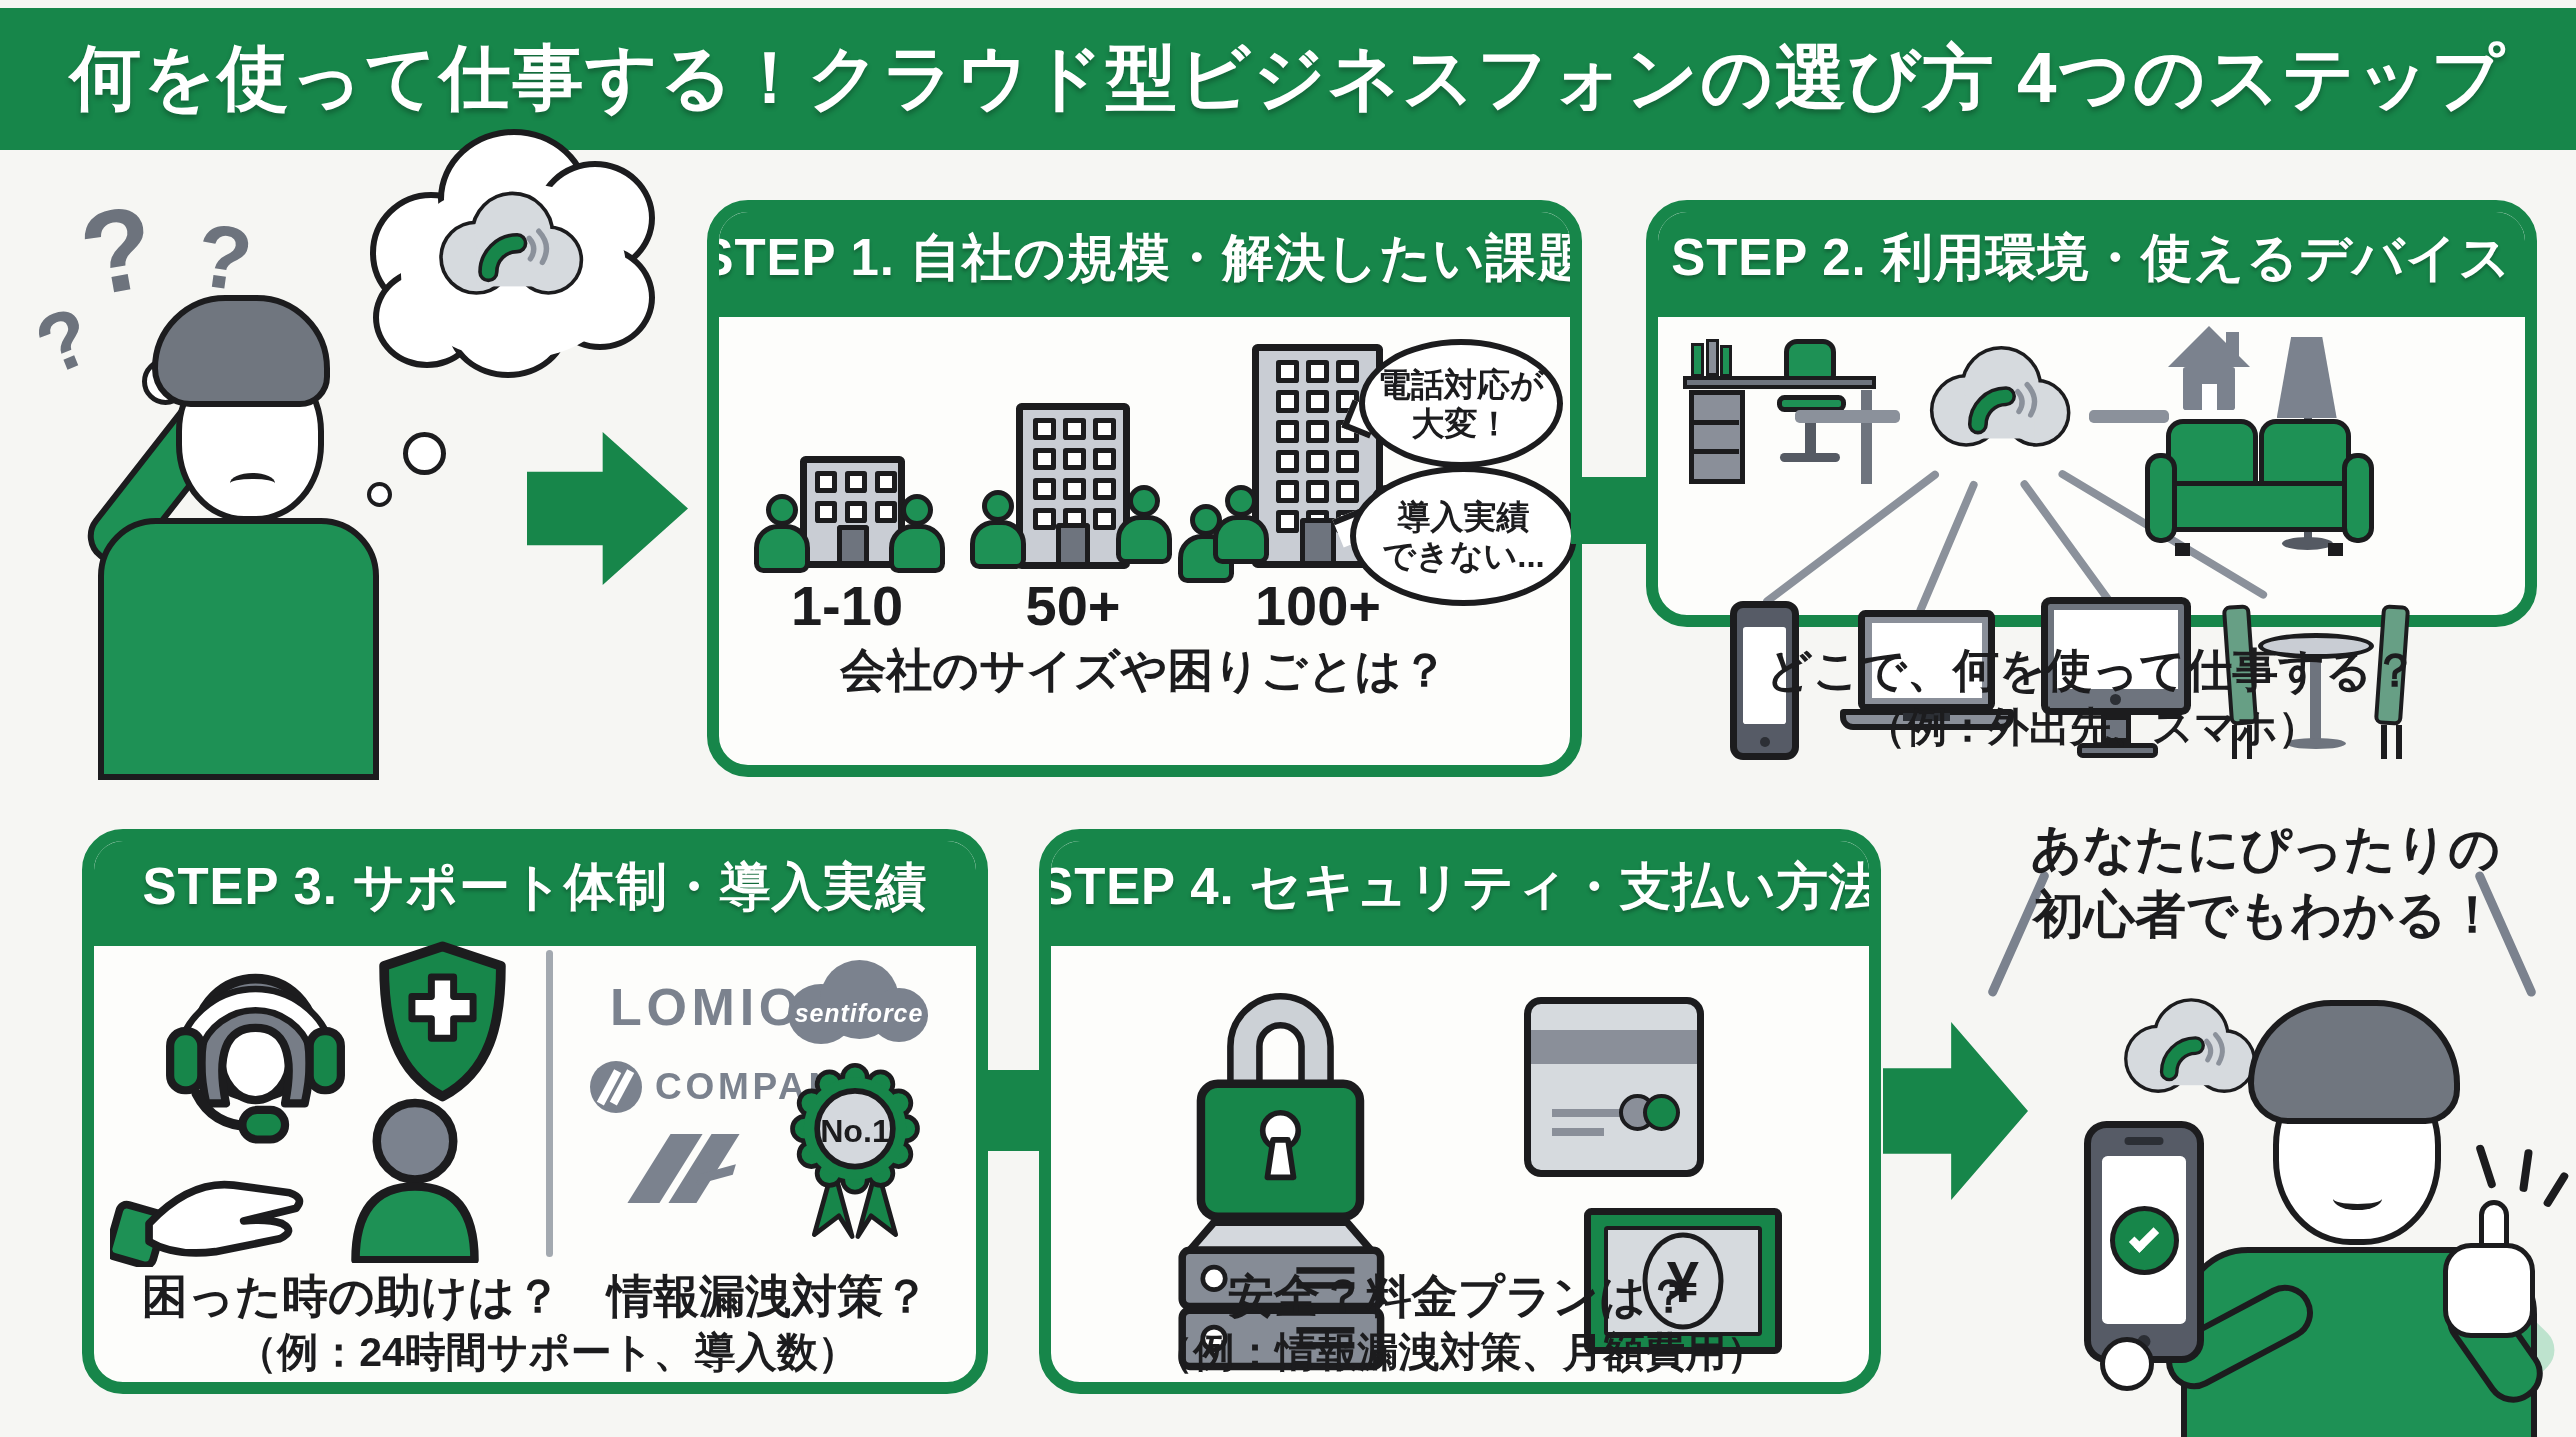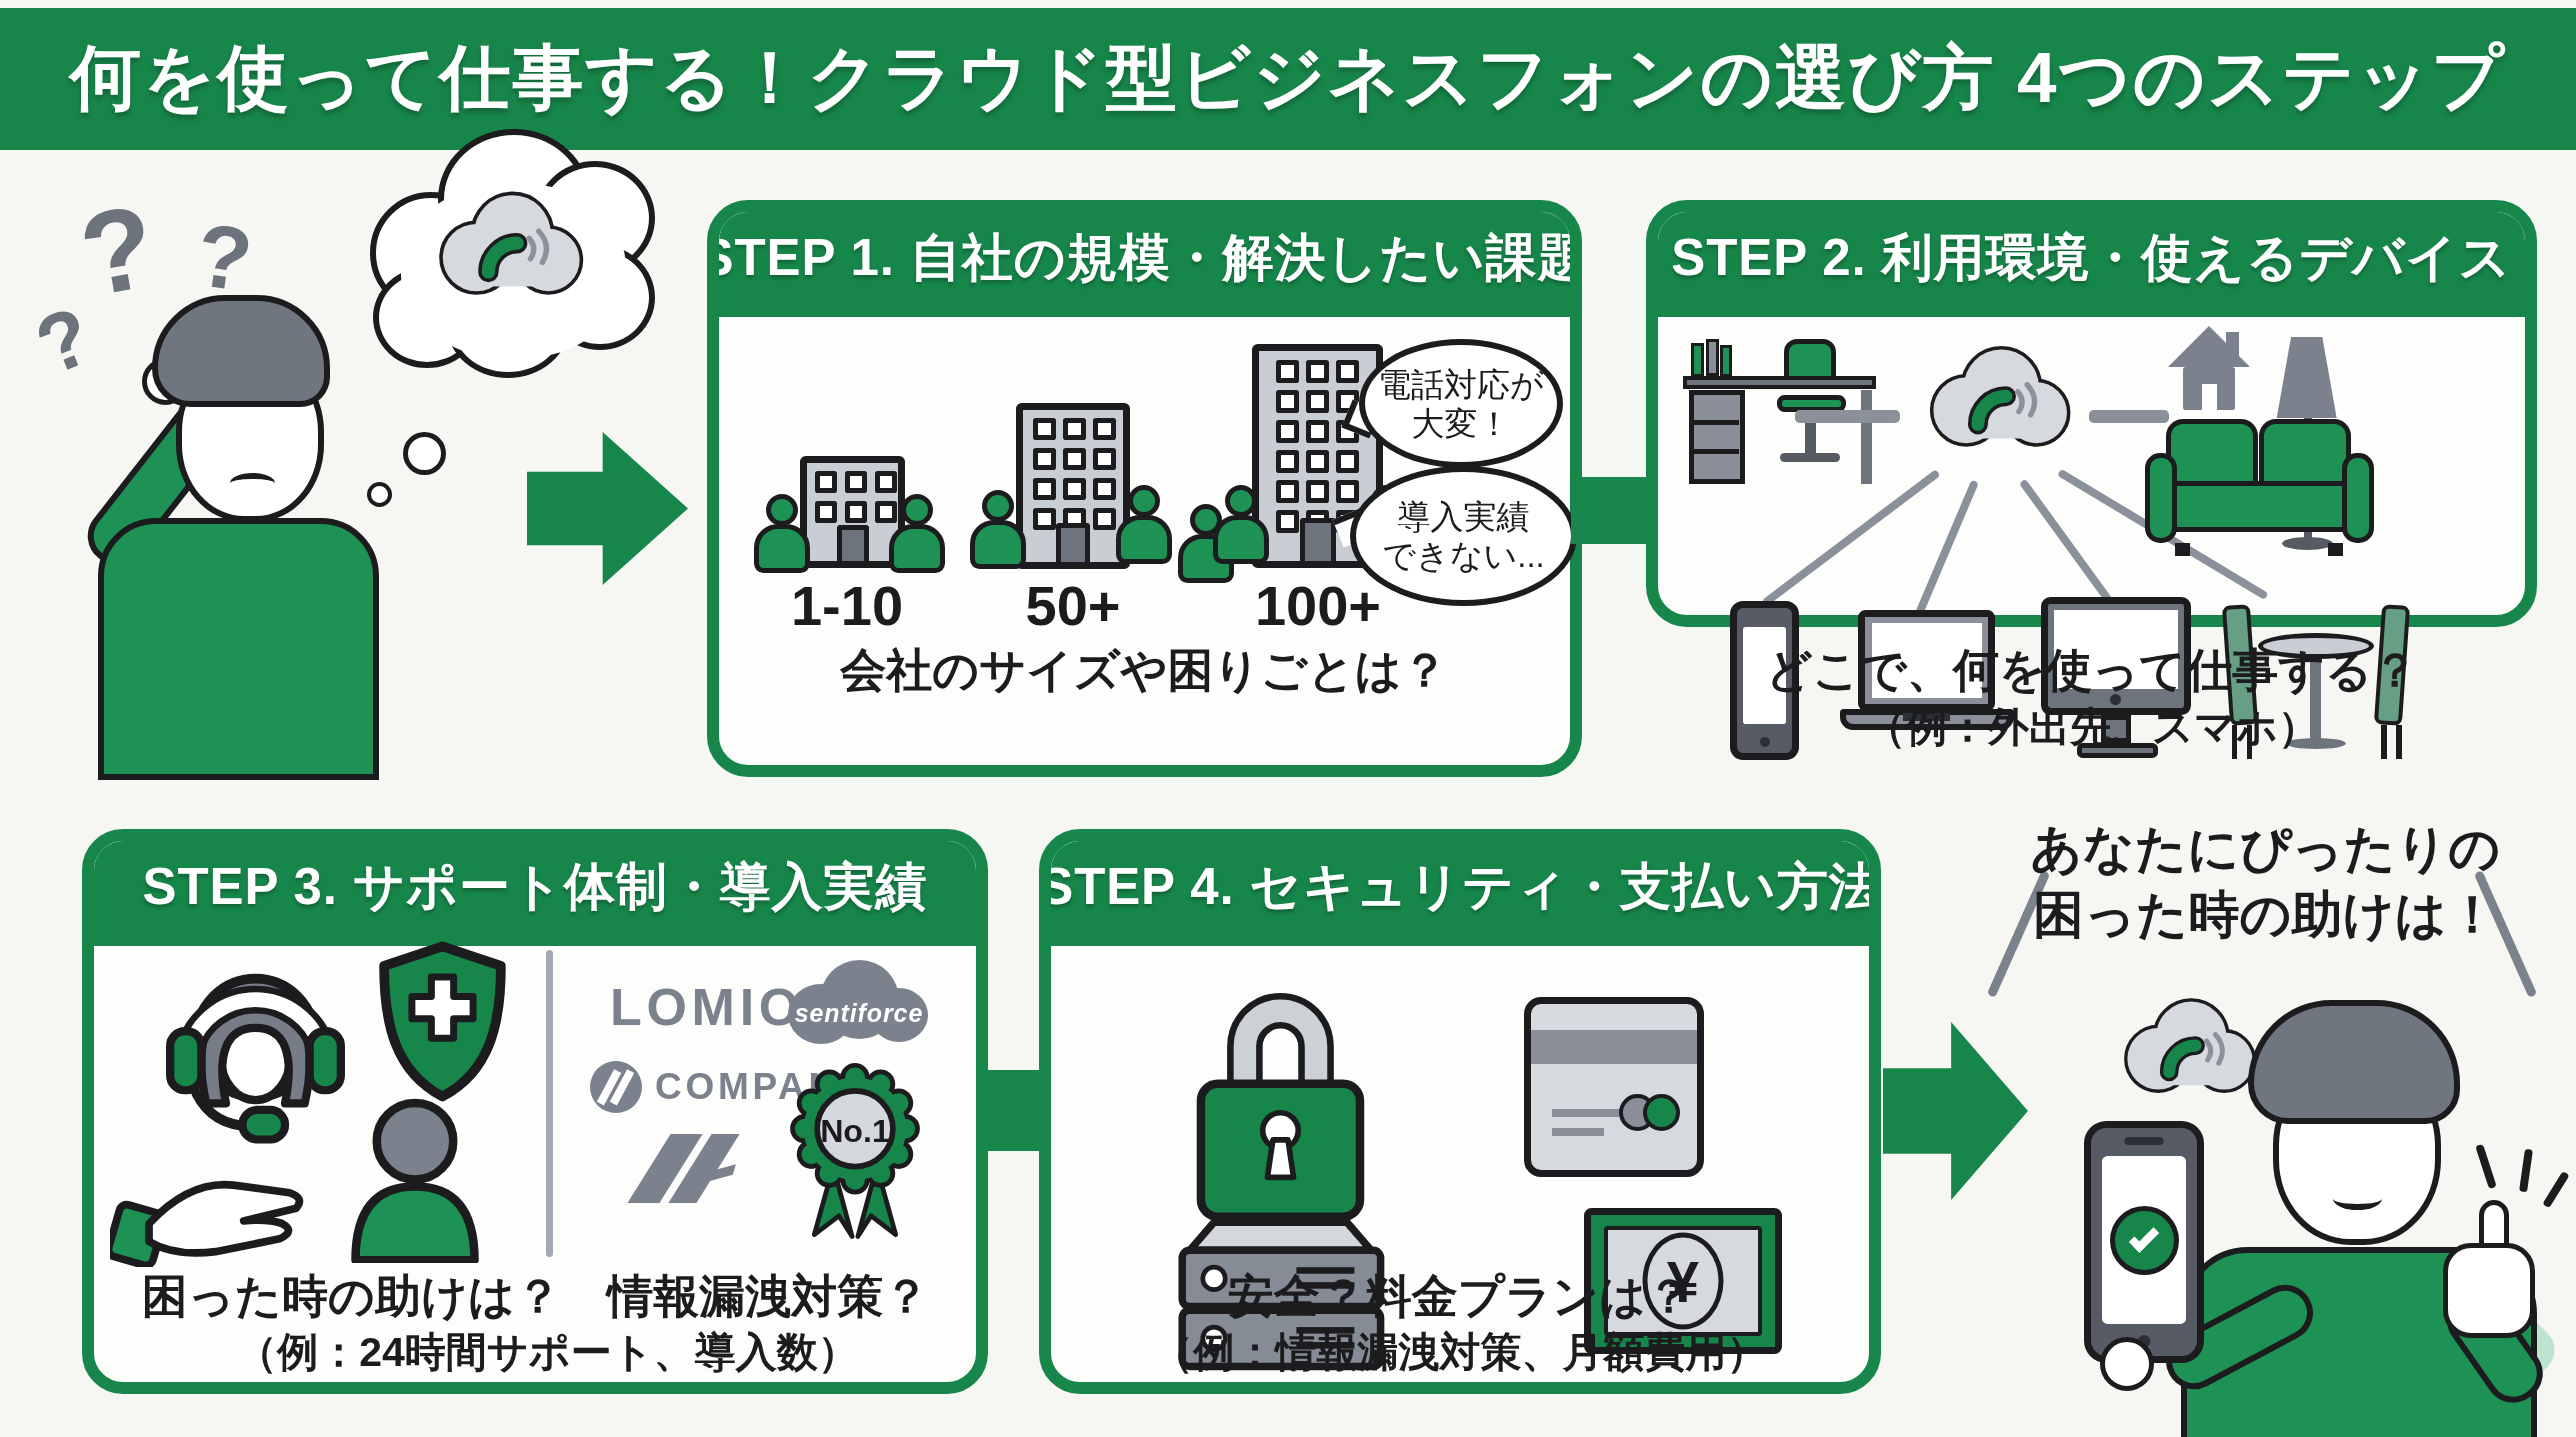--- a/index.html
+++ b/index.html
@@ -56,21 +56,21 @@
   .windows i{display:block;width:22.5px;height:22.5px;background:#fff;border:5.6px solid var(--ink);border-radius:2.8px}
   .bdoor{position:absolute;left:50%;bottom:0;transform:translateX(-50%);background:#6e747e;
     border:5.6px solid var(--ink);border-bottom:none;border-radius:3.7px 3.7px 0 0}
   .bperson{position:absolute;width:56px;height:79px}
   .bp-head{position:absolute;left:12px;top:0;width:32px;height:32px;border-radius:50%;background:var(--g2);border:5.6px solid var(--ink)}
   .bp-body{position:absolute;left:0;top:30px;width:56px;height:49px;border-radius:24px 24px 9.4px 9.4px;background:var(--g2);border:5.6px solid var(--ink)}
   .sizelabel{position:absolute;font-size:56px;font-weight:900;color:var(--ink);text-align:center}
 
   .bubble{position:absolute;background:#fff;border:6.6px solid var(--ink);border-radius:50%;
     display:flex;flex-direction:column;align-items:center;justify-content:center;text-align:center}
-  .bubble span{font-size:33px;font-weight:400;color:var(--ink);line-height:39px;white-space:nowrap}
+  .bubble span{font-size:33px;font-weight:700;color:var(--ink);line-height:39px;white-space:nowrap}
   .btail{position:absolute;width:30px;height:30px;background:#fff}
 
   
   .ray{position:absolute;background:#8b919b;transform-origin:left center;border-radius:4.7px}
   .flat{position:absolute}
 
   
   .divider{position:absolute;width:6.6px;background:#a3a9b0;border-radius:3.7px}
   .lomio{position:absolute;color:var(--gray);font-weight:900;font-size:52px;letter-spacing:4.7px}
   .sfcloud{position:absolute}
@@ -480,21 +480,21 @@
   </div>
   <div class="q1" style="left:1053px;top:1266px;width:814px">安全？料金プランは？</div>
   <div class="q2" style="left:1053px;top:1325px;width:814px">（例：情報漏洩対策、月額費用）</div>
 
   <div class="bigarrow" style="left:1883px;top:1022px;width:145px;height:178px"></div>
 
   <div class="accentline" style="left:2014px;top:866px;height:136px;transform:rotate(24deg)"></div>
   <div class="accentline" style="left:2501px;top:866px;height:136px;transform:rotate(-24deg)"></div>
   <div class="concl" style="left:2013px;top:816px;width:505px">
     <div>あなたにぴったりの</div>
-    <div>困った時の助けは！</div>
+    <div>初心者でもわかる！</div>
   </div>
 
   <svg style="position:absolute;left:2112px;top:990px" width="154" height="120" viewBox="0 0 140 100">
     <circle cx="42" cy="58" r="28" fill="#d6dade" stroke="#1c1c1e" stroke-width="6"></circle>
     <circle cx="72" cy="38" r="32" fill="#d6dade" stroke="#1c1c1e" stroke-width="6"></circle>
     <circle cx="102" cy="60" r="26" fill="#d6dade" stroke="#1c1c1e" stroke-width="6"></circle>
     <circle cx="42" cy="58" r="28" fill="#d6dade"></circle>
       <circle cx="72" cy="38" r="32" fill="#d6dade"></circle>
       <circle cx="102" cy="60" r="26" fill="#d6dade"></circle>
     <rect x="42" y="52" width="58" height="30" fill="#d6dade"></rect>

